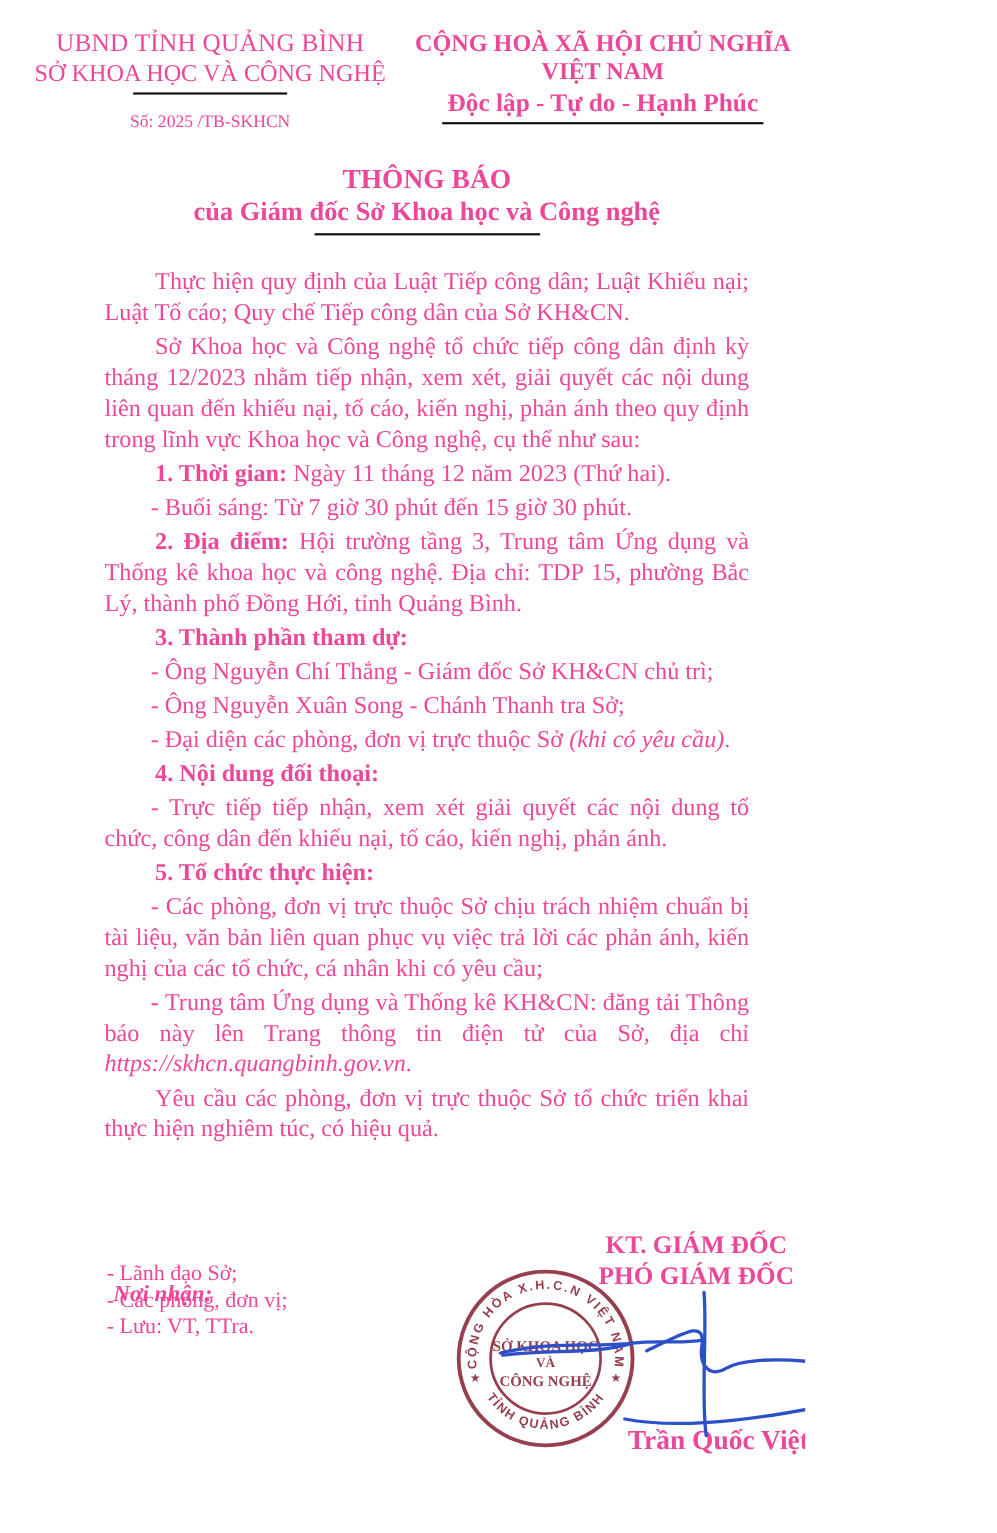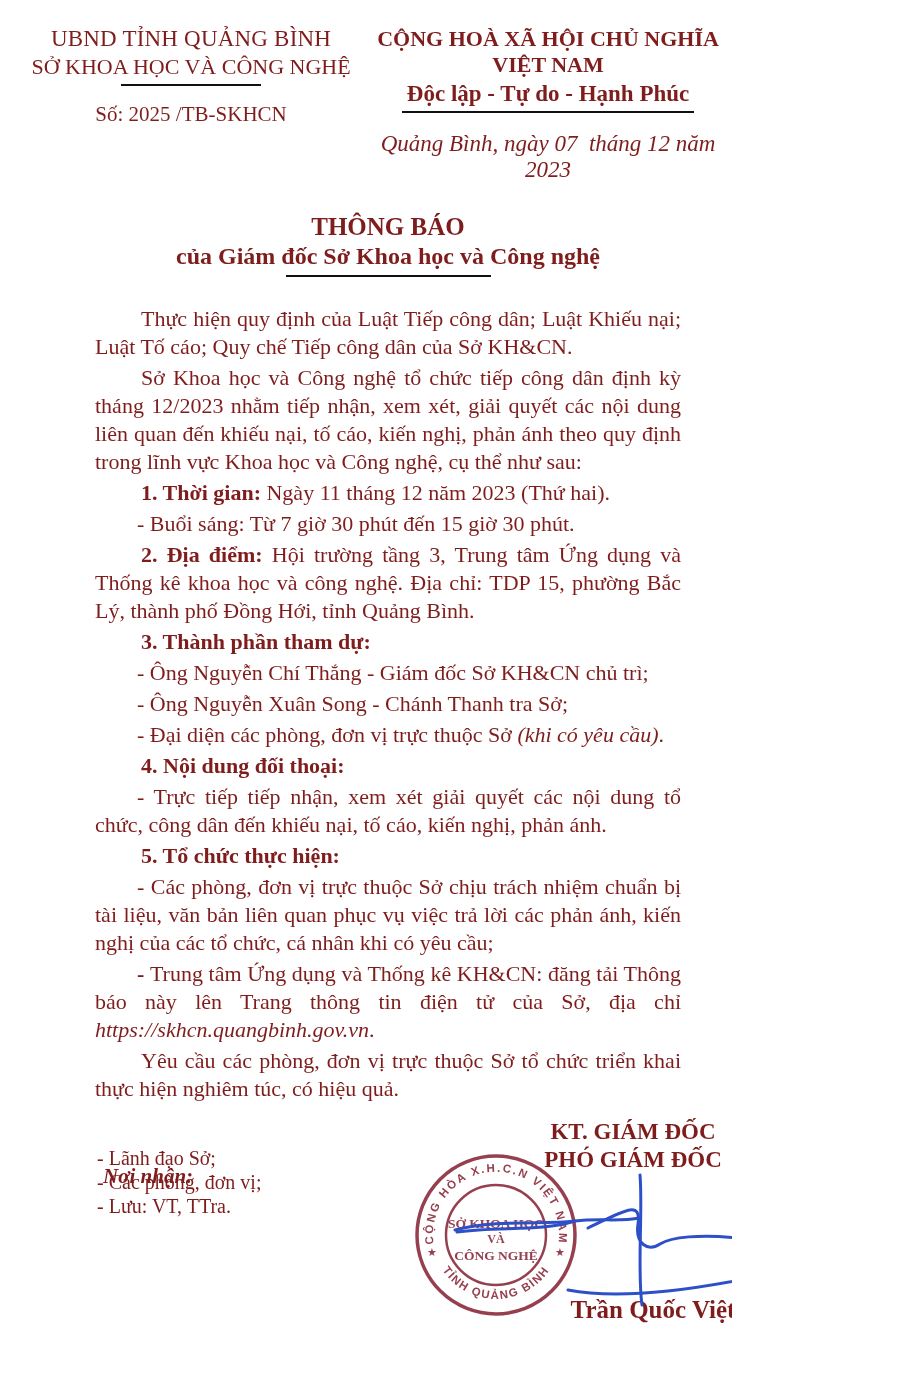--- a/index.html
+++ b/index.html
@@ -2,34 +2,34 @@
 <html><head>
 <meta charset="utf-8">
 <style>
   * { box-sizing: border-box; }
   html,body { margin:0; padding:0; background:#ffffff; }
   .page {
     position: relative;
     width: 732px;
     height: 1394px;
     background: #ffffff;
-    color: #7f1d1d;
+    color: #ec4899;
     font-family: "Liberation Serif", "DejaVu Serif", serif;
     overflow: hidden;
   }
   
   .hdr { display:flex; padding-top:26px; }
   .hdr-left  { width:390px; margin-left:28px; text-align:center; }
   .hdr-right { width:440px; margin-left:10px; text-align:center; }
   .hdr-line1 { font-size:23px; letter-spacing:.2px; }
   .hdr-line2 { font-size:22px; font-weight:normal; margin-top:2px; }
   .rule { height:0; border-bottom:2px solid #111; margin:4px auto 0; }
   .rule-left  { width:140px; }
   .rule-right { width:292px; }
-  .doc-number { font-size:21px; margin-top:16px; }
+  .doc-number { font-size:16px; margin-top:16px; }
   .nat-line1 { font-size:22px; font-weight:bold; }
   .nat-line2 { font-size:23px; font-weight:bold; margin-top:3px; }
   .dateline { font-size:23px; font-style:italic; margin-top:18px; }
   
   .title-block { margin:30px 51px 0 95px; text-align:center; }
   .title-main { font-size:25px; font-weight:bold; }
   .title-sub  { font-size:24px; font-weight:bold; margin-top:2px; }
   .rule-title { width:205px; margin-top:5px; }
   
   .body-block {
@@ -71,21 +71,20 @@
     <div class="hdr-left">
       <div class="hdr-line1">UBND TỈNH QUẢNG BÌNH</div>
       <div class="hdr-line2">SỞ KHOA HỌC VÀ CÔNG NGHỆ</div>
       <div class="rule rule-left"></div>
       <div class="doc-number">Số: 2025 /TB-SKHCN</div>
     </div>
     <div class="hdr-right">
       <div class="nat-line1">CỘNG HOÀ XÃ HỘI CHỦ NGHĨA VIỆT NAM</div>
       <div class="nat-line2">Độc lập - Tự do - Hạnh Phúc</div>
       <div class="rule rule-right"></div>
-      <div class="dateline">Quảng Bình, ngày 07&nbsp; tháng 12 năm 2023</div>
     </div>
   </div>
 
   <div class="title-block">
     <div class="title-main">THÔNG BÁO</div>
     <div class="title-sub">của Giám đốc Sở Khoa học và Công nghệ</div>
     <div class="rule rule-title"></div>
   </div>
 
   <div class="body-block">

